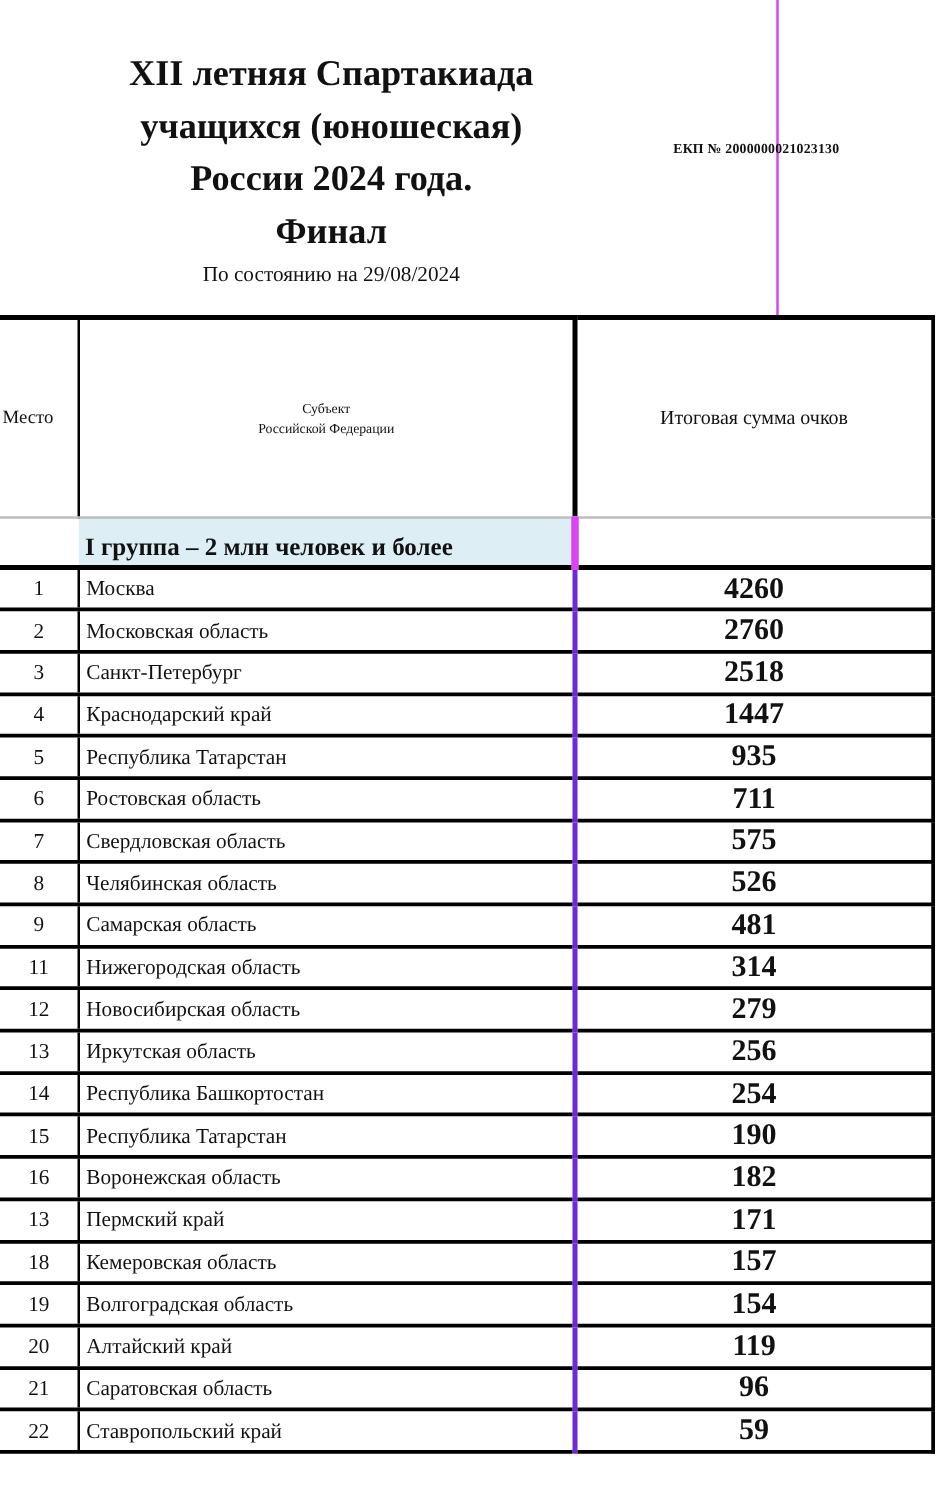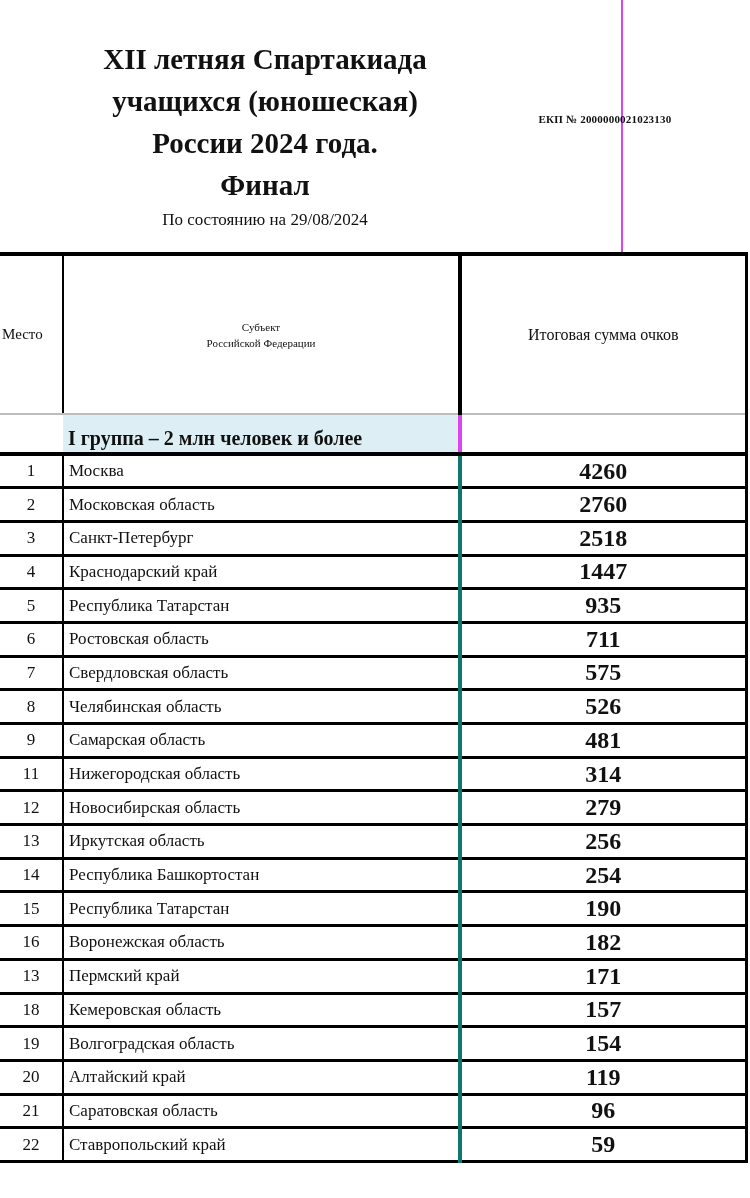--- a/index.html
+++ b/index.html
@@ -33,26 +33,26 @@
     height: 160px; border-top: 4px solid #000; border-bottom: 2px solid #bdbdbd;
     font-weight: normal; vertical-align: middle;
   }
   th.h-place { font-size: 15px; text-align: left; padding-left: 2px; border-right: 2px solid #000; }
   th.h-name { font-size: 11px; line-height: 16px; text-align: center; border-right: 4px solid #000; }
   th.h-score { font-size: 16px; font-weight: bold; text-align: center; border-right: 3px solid #000; }
   tr.group td { height: 40px; border-bottom: 4px solid #000; vertical-align: bottom; }
   td.g-empty1 { border-right: 0; }
   td.g-label {
     background: #ddeff5; font-weight: bold; font-size: 20px; white-space: nowrap;
-    padding-left: 5px; padding-bottom: 2px; border-right: 4px solid #d946ef;
+    padding-left: 5px; padding-bottom: 2px; border-right: 6px solid #d946ef;
   }
   td.g-empty2 { border-right: 3px solid #000; }
   tr.row td { height: 33.7px; border-bottom: 3px solid #000; vertical-align: middle; }
   td.place { text-align: center; font-size: 17px; border-right: 2px solid #000; }
-  td.name { font-size: 17px; padding-left: 5px; border-right: 4px solid #0f766e; white-space: nowrap; }
+  td.name { font-size: 17px; padding-left: 5px; border-right: 4px solid #6d28d9; white-space: nowrap; }
   td.score { text-align: center; font-size: 24px; font-weight: bold; border-right: 3px solid #000; }
 </style>
 </head>
 <body>
 
 <div class="title-block">
   <div class="title-main">
     <div>XII летняя Спартакиада</div>
     <div>учащихся (юношеская)</div>
     <div>России 2024 года.</div>

